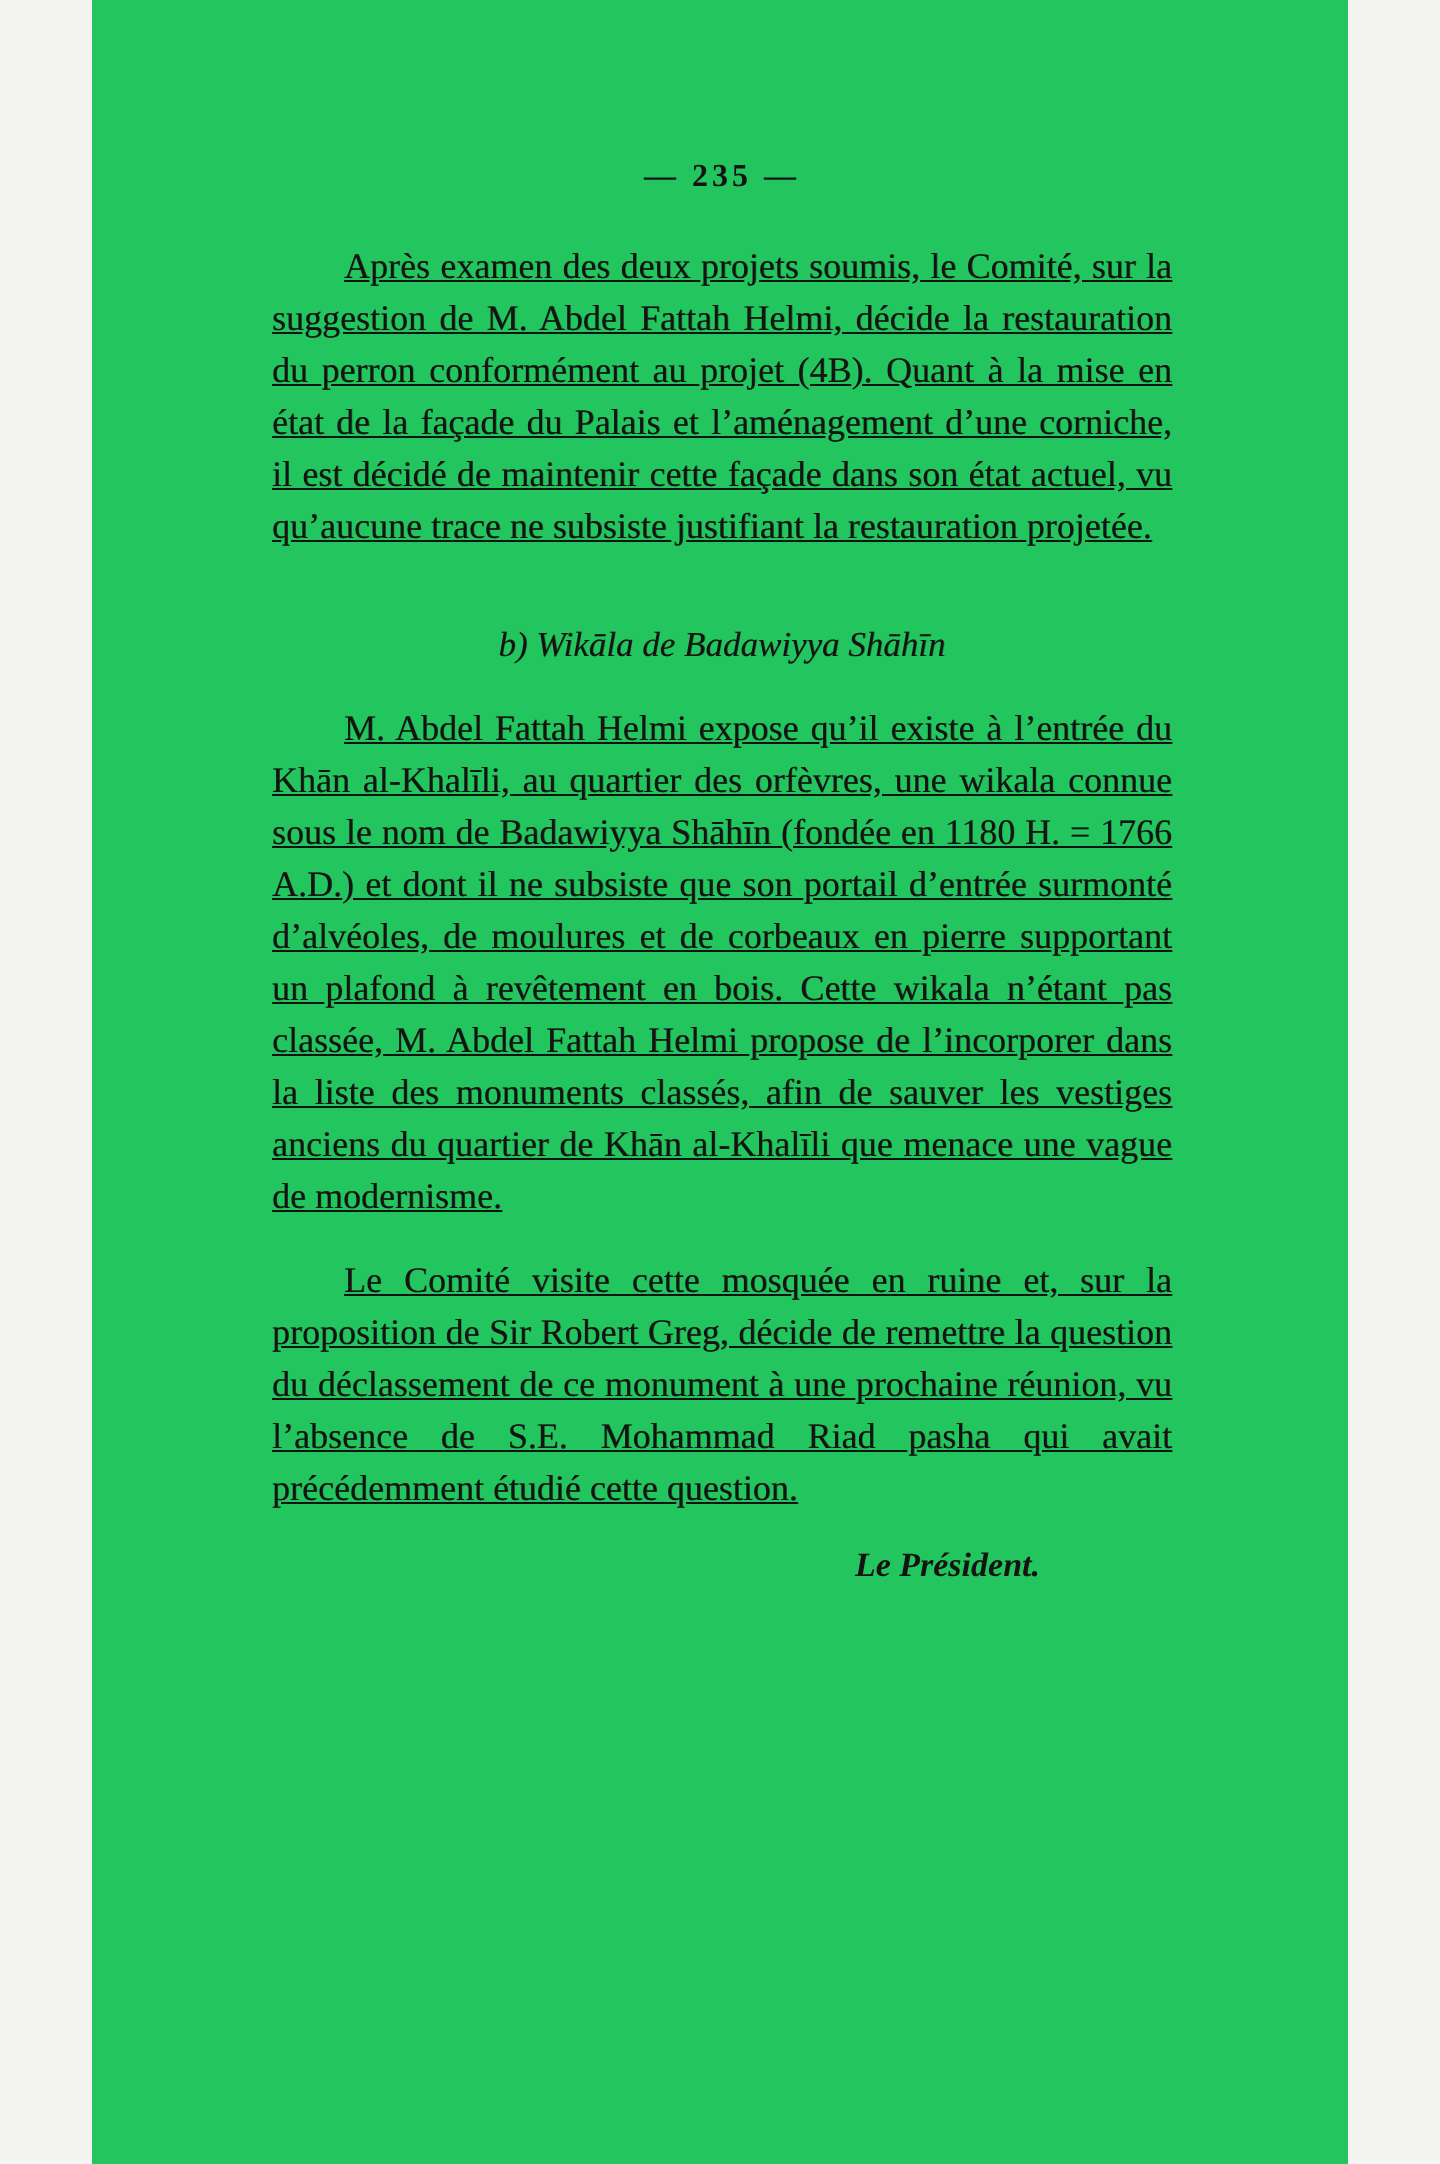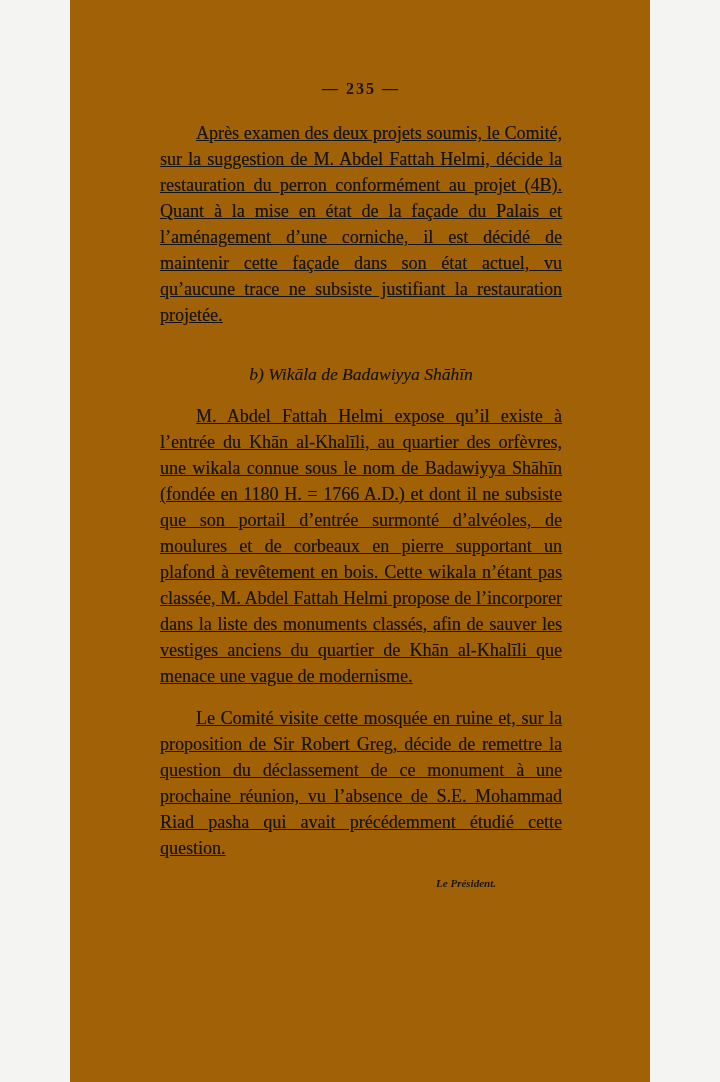--- a/index.html
+++ b/index.html
@@ -2,24 +2,24 @@
 <html><head>
 <meta charset="utf-8">
 <style>
   html, body {
     margin: 0;
     padding: 0;
     background: #f4f4f2;
   }
   .page {
     position: relative;
-    width: 580px;
+    width: 628px;
     height: 1082px;
     margin: 0 auto;
-    background: #a16207;
+    background: #22c55e;
     color: #151413;
     font-family: "Liberation Serif", "DejaVu Serif", serif;
     box-sizing: border-box;
     overflow: hidden;
   }
   .content {
     padding: 80px 88px 0 90px;
     box-sizing: border-box;
   }
   .page-number {
@@ -41,21 +41,21 @@
   }
   h3.section-heading {
     font-size: 17.5px;
     font-weight: 400;
     font-style: italic;
     text-align: center;
     margin: 36px 0 18px 0;
     text-shadow: 0.3px 0 0 rgba(20,18,16,0.45);
   }
   .signature {
-    font-size: 11px;
+    font-size: 17px;
     font-style: italic;
     font-weight: 700;
     text-align: right;
     margin: 10px 66px 0 0;
   }
 </style>
 </head>
 <body>
 
 <div class="page">

